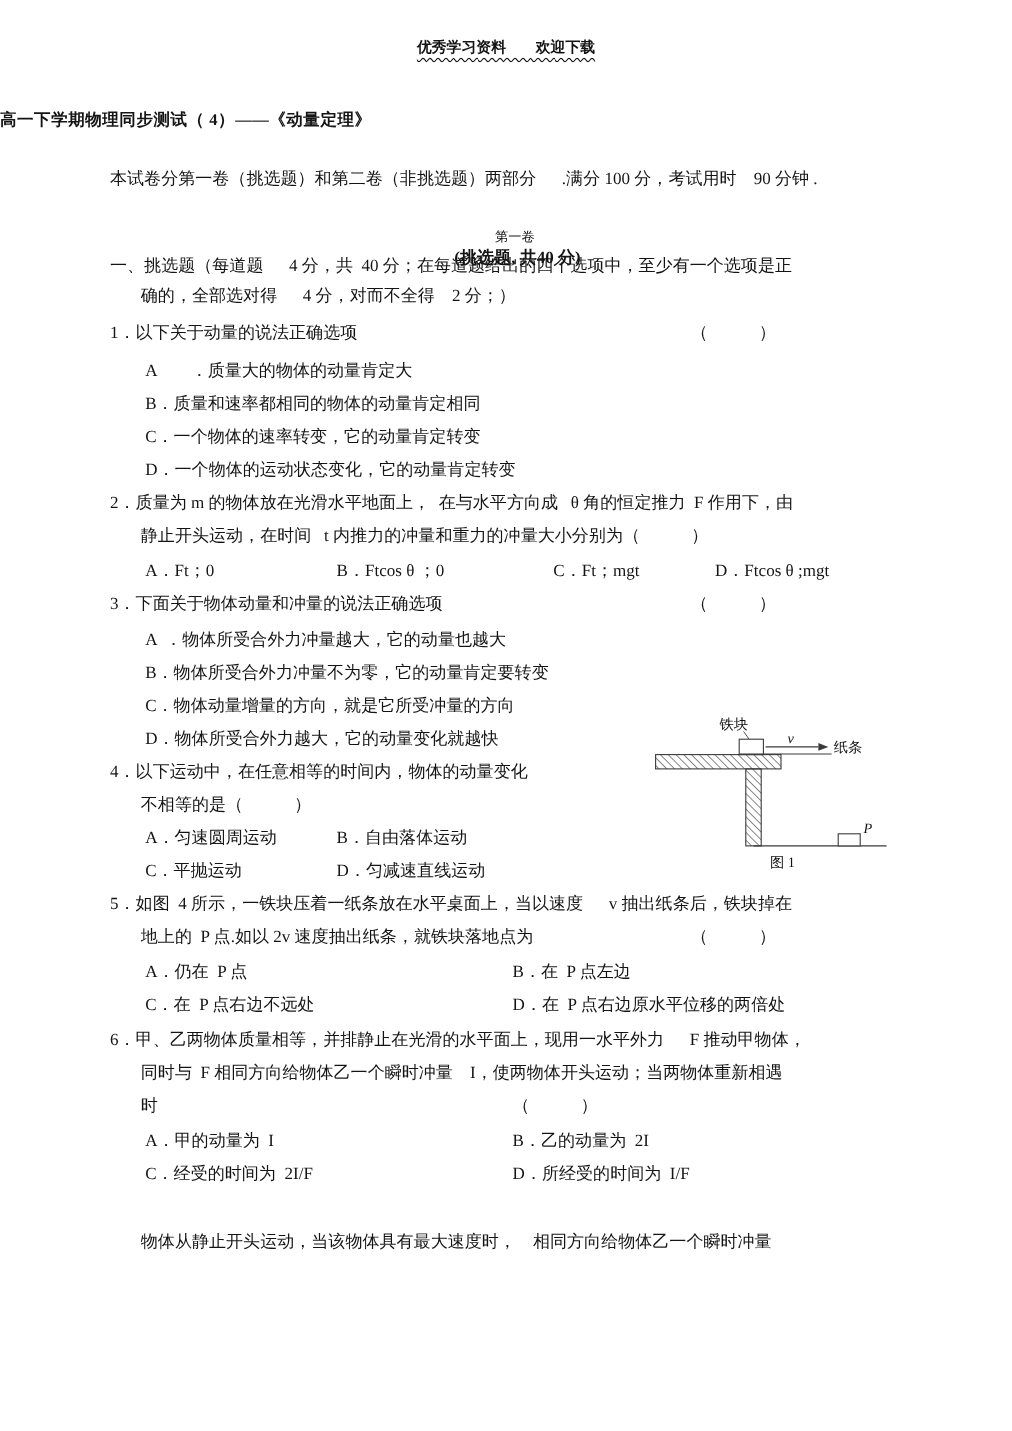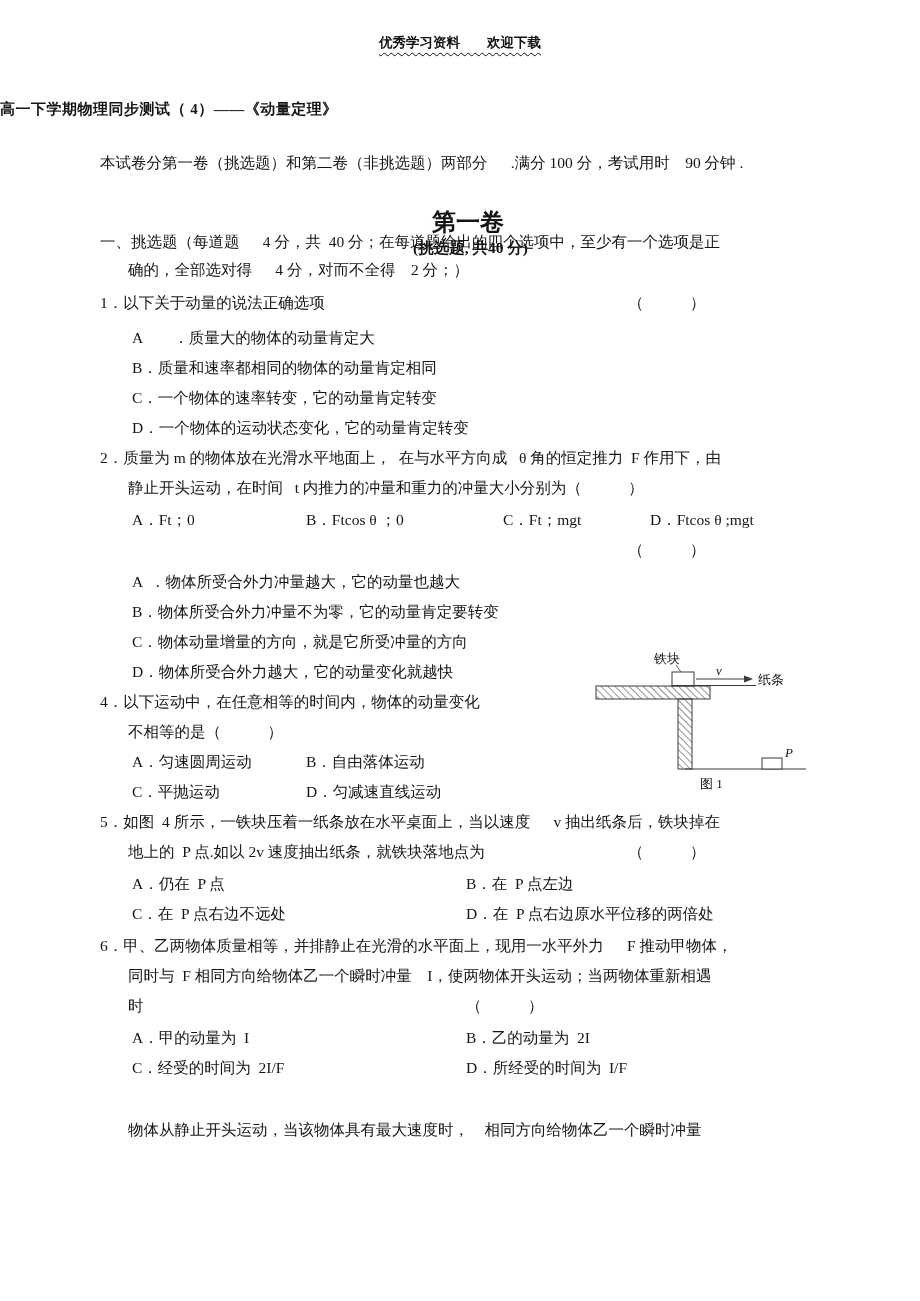--- a/index.html
+++ b/index.html
@@ -13,21 +13,21 @@
     position:absolute; top:34px; left:0; width:100%; text-align:center;
     font-size:13.5px; font-weight:700; white-space:pre;
     text-decoration:underline; text-decoration-style:wavy;
     text-decoration-thickness:1px; text-underline-offset:5px;
   }
   .title {
     position:absolute; top:100px; left:0; width:100%; text-align:left;
     font-size:15px; font-weight:700; letter-spacing:0.5px; white-space:pre;
   }
   .part { position:absolute; top:188px; left:0; width:100%; text-align:center; white-space:pre; }
-  .part-name { font-size:24px; font-weight:700; }
+  .part-name { font-size:12px; font-weight:400; }
   .part-note { font-size:15.5px; font-weight:700; margin-left:5px; }
   .ln { position:absolute; white-space:pre; font-size:15.5px; line-height:22px; }
   .fig { position:absolute; left:588px; top:646px; }
   .ft { font-size:13px; fill:#141414; font-family:"Liberation Serif", serif; }
   .it { font-style:italic; }
 </style>
 </head>
 <body>
 
 <div class="page">
@@ -53,20 +53,21 @@
   <div class="ln" style="left:132px;top:387px">C．一个物体的速率转变，它的动量肯定转变</div>
   <div class="ln" style="left:132px;top:417px">D．一个物体的运动状态变化，它的动量肯定转变</div>
 
   <div class="ln" style="left:100px;top:447px">2．质量为 m 的物体放在光滑水平地面上，  在与水平方向成   θ 角的恒定推力  F 作用下，由</div>
   <div class="ln" style="left:128px;top:477px">静止开头运动，在时间   t 内推力的冲量和重力的冲量大小分别为（　　　）</div>
   <div class="ln" style="left:132px;top:509px">A．Ft；0</div>
   <div class="ln" style="left:306px;top:509px">B．Ftcos θ ；0</div>
   <div class="ln" style="left:503px;top:509px">C．Ft；mgt</div>
   <div class="ln" style="left:650px;top:509px">D．Ftcos θ ;mgt</div>
 
+  <div class="ln" style="left:100px;top:539px">3．下面关于物体动量和冲量的说法正确选项</div>
   <div class="ln" style="left:628px;top:539px">（　　　）</div>
   <div class="ln" style="left:132px;top:571px">A  ．物体所受合外力冲量越大，它的动量也越大</div>
   <div class="ln" style="left:132px;top:601px">B．物体所受合外力冲量不为零，它的动量肯定要转变</div>
   <div class="ln" style="left:132px;top:661px">D．物体所受合外力越大，它的动量变化就越快</div>
   <div class="ln" style="left:132px;top:631px">C．物体动量增量的方向，就是它所受冲量的方向</div>
 
   <div class="ln" style="left:100px;top:691px">4．以下运动中，在任意相等的时间内，物体的动量变化</div>
   <div class="ln" style="left:128px;top:721px">不相等的是（　　　）</div>
   <div class="ln" style="left:132px;top:751px">A．匀速圆周运动</div>
   <div class="ln" style="left:306px;top:751px">B．自由落体运动</div>

